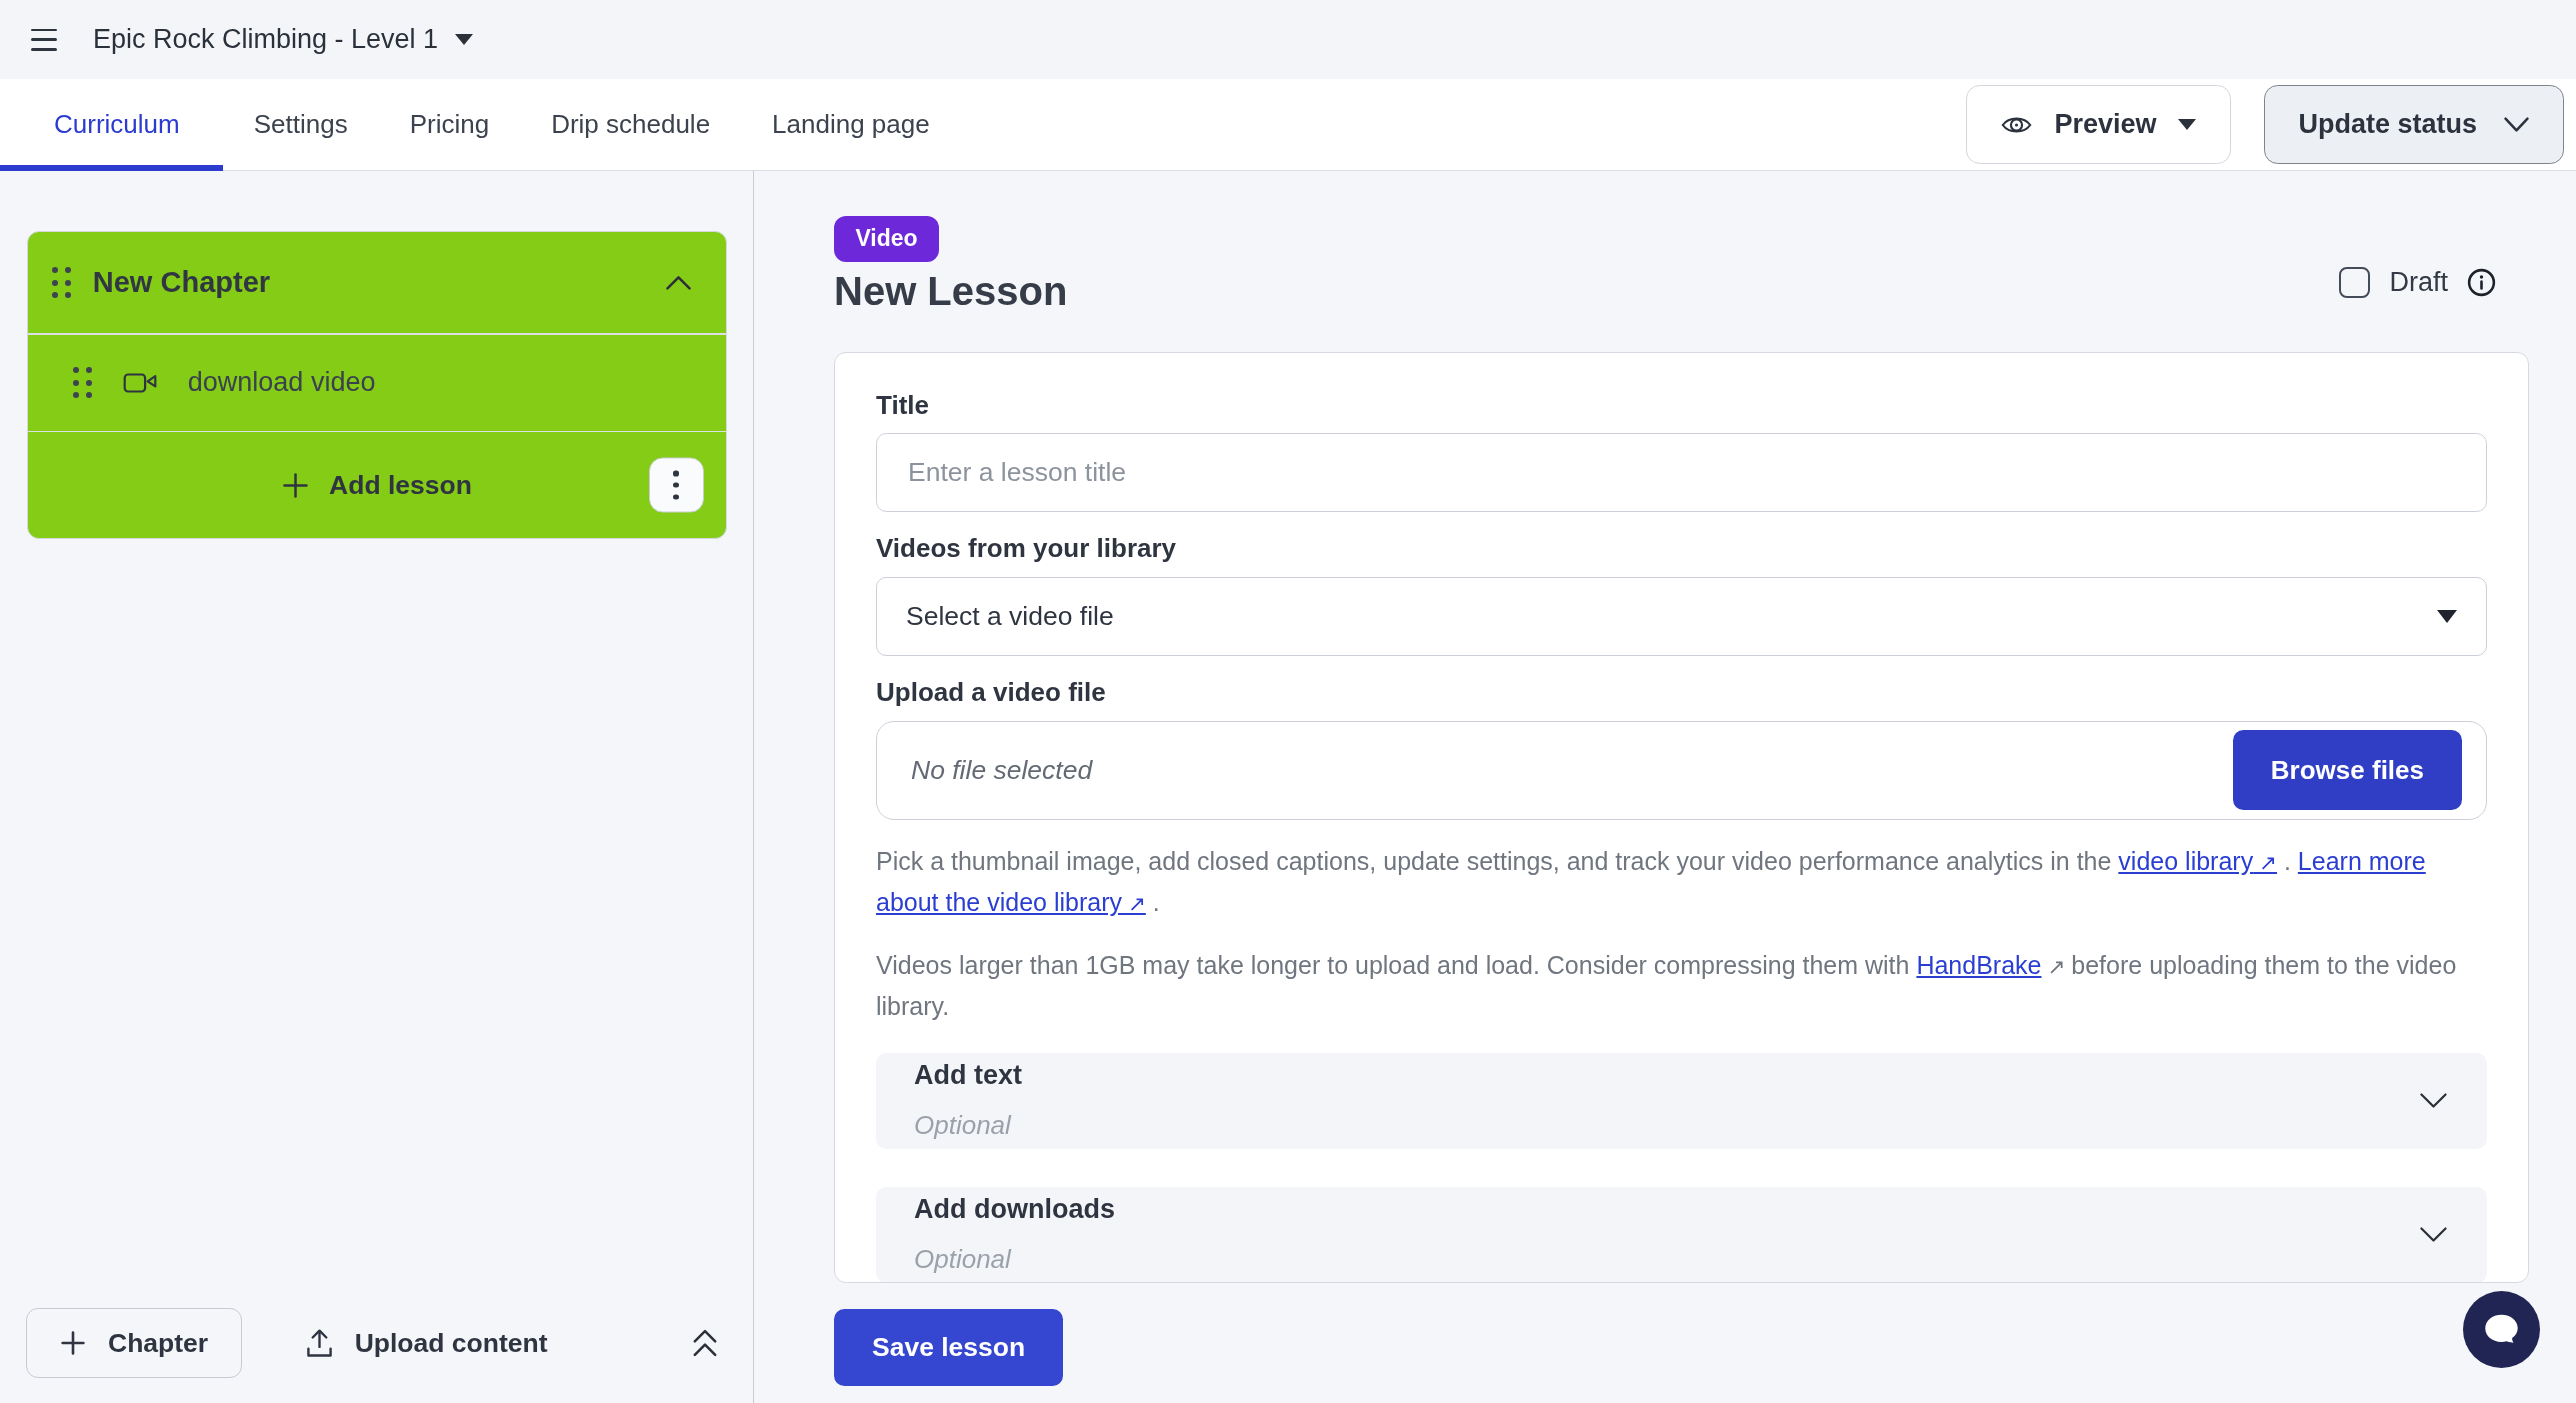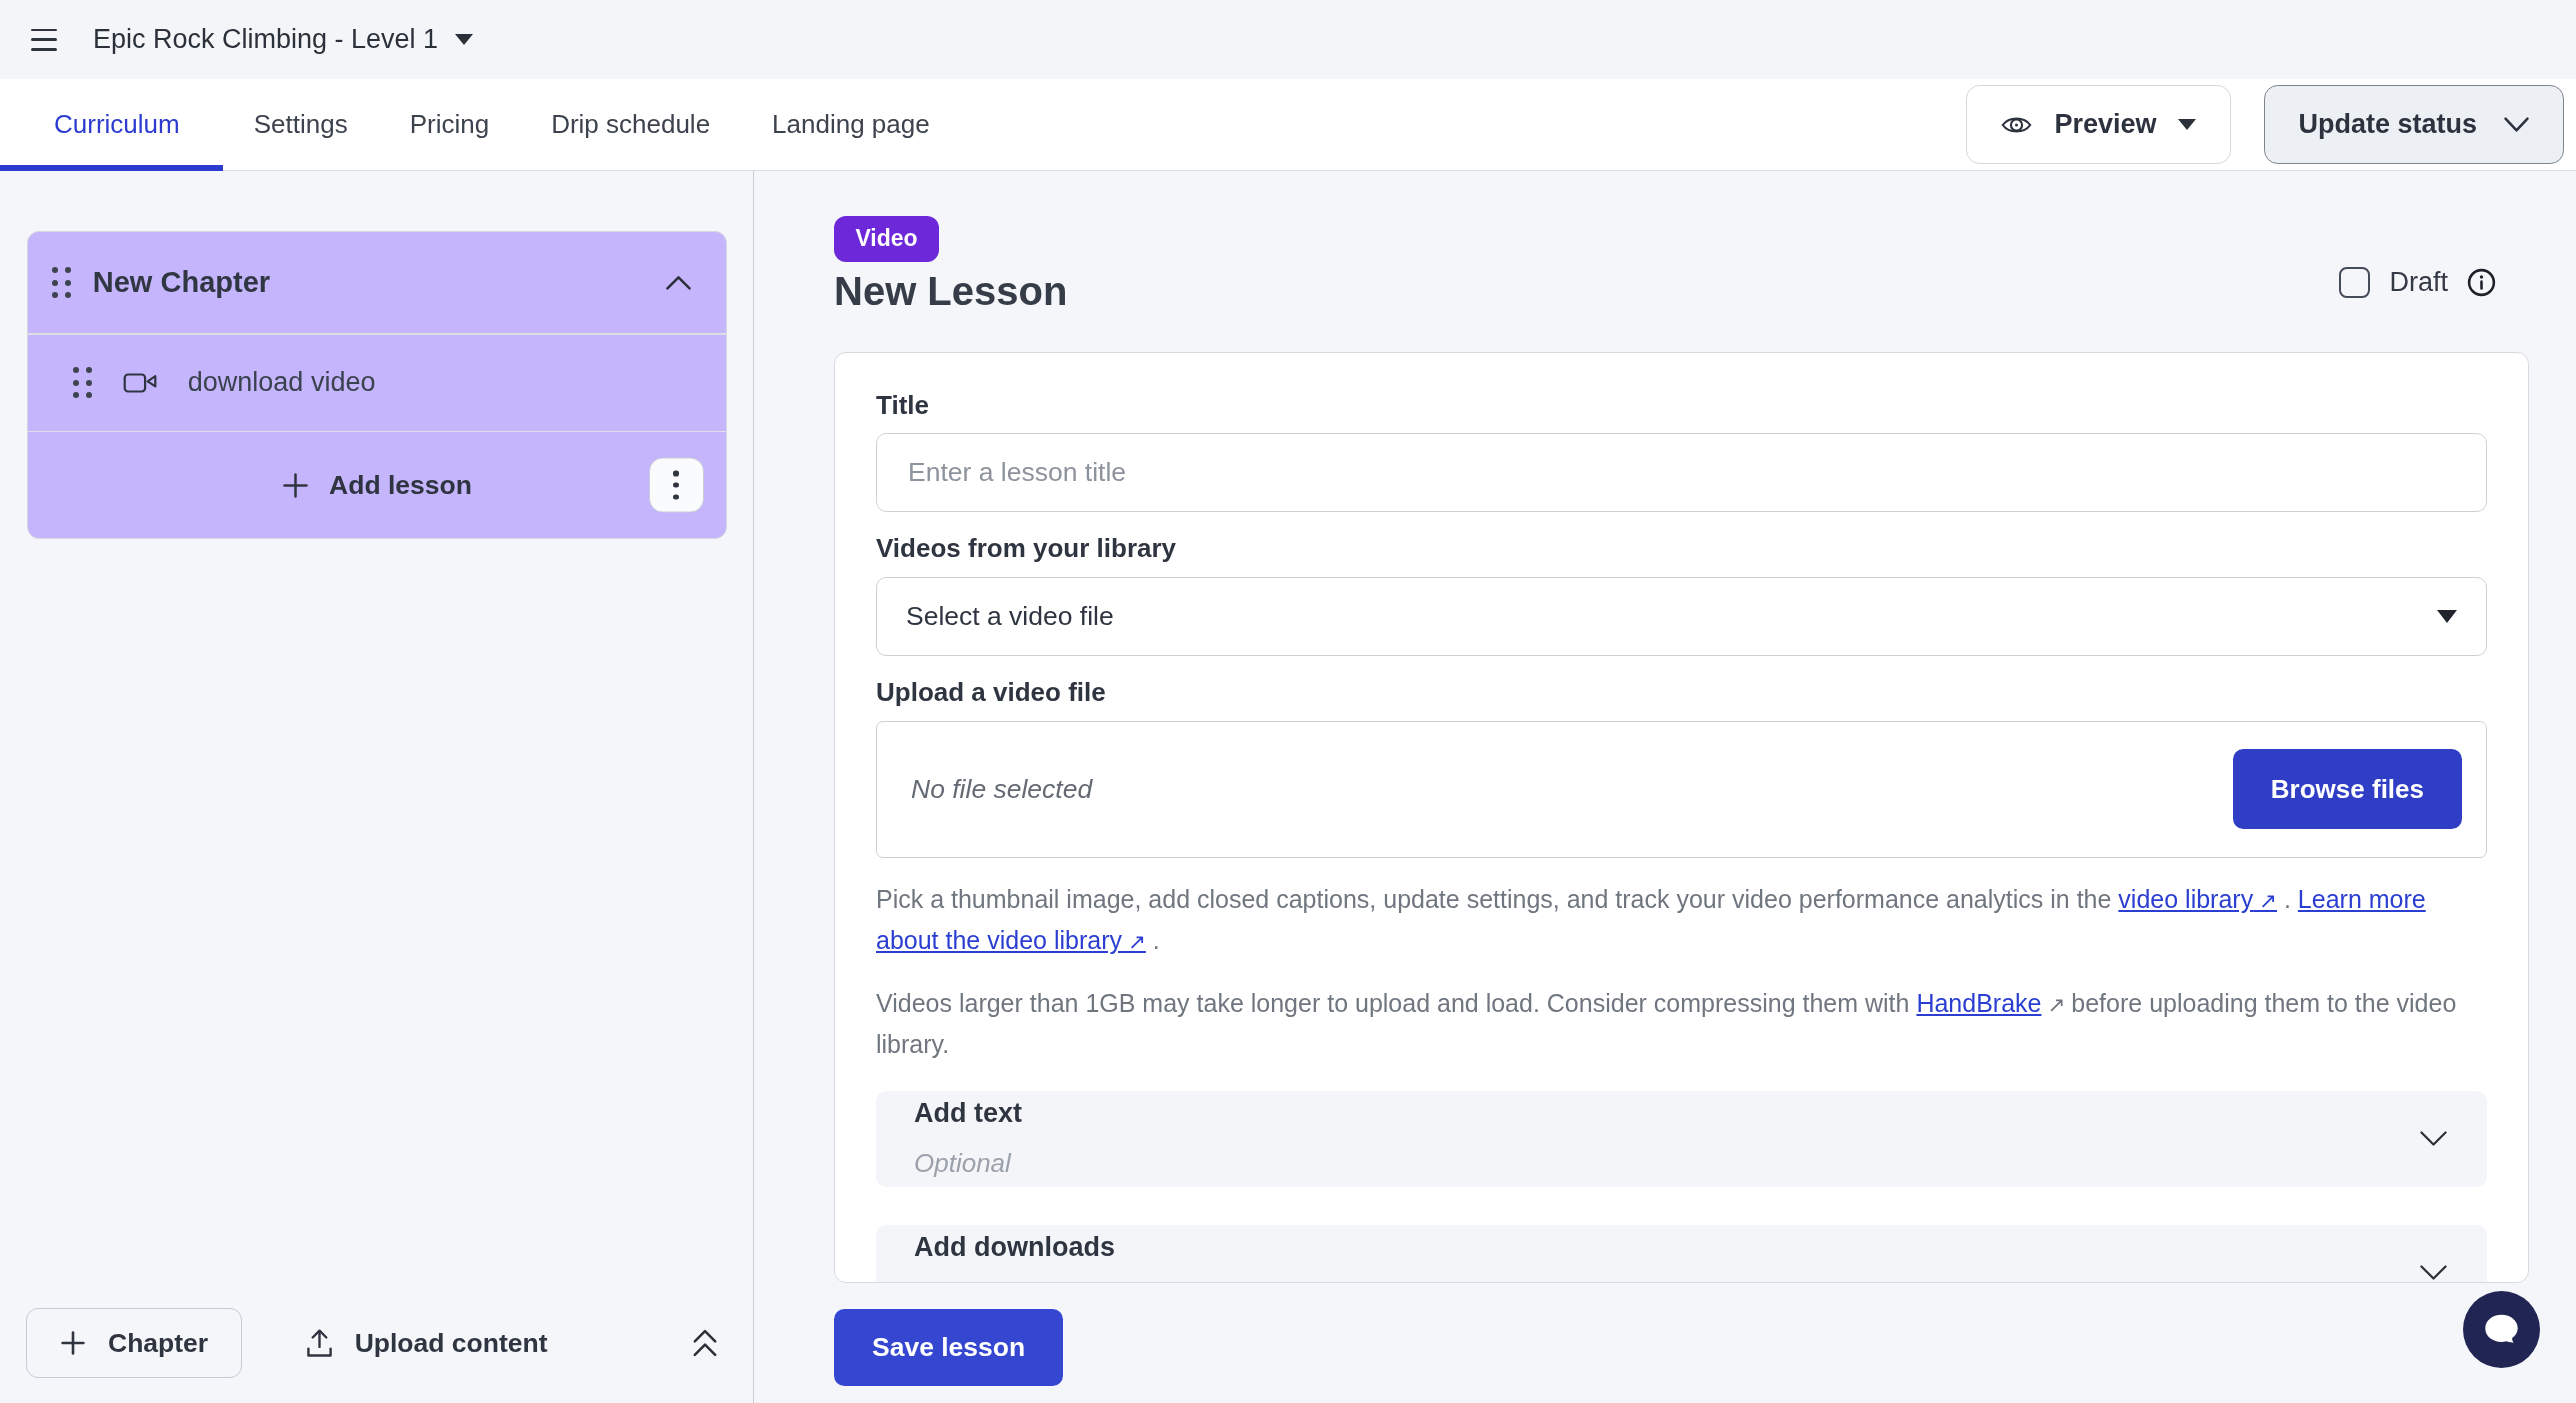--- a/index.html
+++ b/index.html
@@ -22,21 +22,21 @@
   .tab{ display:flex; align-items:center; padding:0 31px; font-size:26px; font-weight:500; color:#3c434e; position:relative; cursor:pointer;}
   .tab:first-child{ padding:0 43px 0 54px; }
   .tab.active{ color:#2c3bd0; }
   .tab.active::after{ content:""; position:absolute; left:0; right:0; bottom:-1.7px; height:6.8px; background:#2c3bd0; }
   .tabbar-actions{ margin-left:auto; display:flex; align-items:center; gap:33px; padding-right:12px; }
   .btn-preview{ height:79px; padding:0 34px; background:#fff; border:1.7px solid #d3d7dd; border-radius:13.7px; display:flex; align-items:center; gap:22px; font-size:27px; font-weight:700; color:#2d333e; cursor:pointer;}
   .btn-update{ height:79px; padding:0 33px; background:#eceff4; border:1.7px solid #7d848e; border-radius:13.7px; display:flex; align-items:center; gap:26px; font-size:27px; font-weight:700; color:#2d333e; cursor:pointer;}
   
   .content{ display:flex; height:1232px; }
   .sidebar{ width:754px; min-width:754px; border-right:1.7px solid #c9cdd4; background:#f4f6fa; position:relative; }
-  .chapter-card{ margin:60px 26.5px 0 27px; background:#c4b5fd; border:1.7px solid #d5d9df; border-radius:12px; overflow:hidden; }
+  .chapter-card{ margin:60px 26.5px 0 27px; background:#84cc16; border:1.7px solid #d5d9df; border-radius:12px; overflow:hidden; }
   .chapter-header{ height:101px; display:flex; align-items:center; padding:0 33px 0 24px; cursor:pointer;}
   .chapter-title{ font-size:29px; font-weight:600; color:#303742; margin-left:22px; }
   .row-divider{ height:1.7px; background:#dcdfe4; }
   .drag-handle{ display:grid; grid-template-columns:repeat(2,6px); grid-template-rows:repeat(3,6px); gap:6.8px; cursor:grab;}
   .drag-handle i{ width:6px; height:6px; border-radius:50%; background:#3d444f; }
   .lesson-row{ height:96px; display:flex; align-items:center; padding-left:45px; gap:31px; cursor:pointer; }
   .lesson-title{ font-size:27px; color:#3a424e; }
   .addlesson-row{ height:106px; display:flex; align-items:center; justify-content:center; position:relative; }
   .add-lesson-btn{ display:flex; align-items:center; gap:20.5px; font-size:26.5px; font-weight:600; color:#2f3540; cursor:pointer; background:none; border:none; font-family:inherit;}
   .kebab-btn{ position:absolute; right:22px; top:50%; transform:translateY(-50%); width:55px; height:55px; border:1.7px solid #c9ced6; border-radius:13.7px; background:#fafbfc; display:flex; flex-direction:column; align-items:center; justify-content:center; gap:6.8px; cursor:pointer;}
@@ -54,21 +54,21 @@
   .draft-label{ font-size:27px; color:#333945; }
   .info-icon{ display:flex; cursor:pointer; }
   
   .card{ margin-top:38px; width:1695px; height:931px; background:#fff; border:1.7px solid #d6dae0; border-radius:12px; padding:38px 41px 0; overflow:hidden; }
   .field-label{ font-size:26px; font-weight:700; color:#2f3540; line-height:29px; margin-bottom:13.7px; }
   .text-input{ width:100%; height:79px; border:1.7px solid #ccd1d8; border-radius:10.3px; padding:0 31px; font-size:26.5px; color:#2f3540; font-family:Liberation Sans, sans-serif; background:#fff; outline:none; }
   .text-input::placeholder{ color:#8d939d; }
   .mt{ margin-top:22px; }
   .select-box{ height:79px; border:1.7px solid #ccd1d8; border-radius:10px; display:flex; align-items:center; justify-content:space-between; padding:11px 29px; font-size:26.5px; color:#2f3540; cursor:pointer; background:#fff;}
   .select-caret{ width:0; height:0; border-left:10.3px solid transparent; border-right:10.3px solid transparent; border-top:13px solid #20242c; }
-  .upload-box{ height:137px; border:1.7px solid #ccd1d8; border-radius:7px; display:flex; align-items:center; justify-content:space-between; padding:0 24px 0 34px; background:#fff;}
+  .upload-box{ height:99px; border:1.7px solid #ccd1d8; border-radius:18px; display:flex; align-items:center; justify-content:space-between; padding:0 24px 0 34px; background:#fff;}
   .no-file{ font-style:italic; font-size:26.5px; color:#646a74; }
   .btn-browse{ height:80px; padding:0 38px; background:#2f3ec5; color:#fff; font-size:26px; font-weight:700; border:none; border-radius:10.3px; font-family:inherit; cursor:pointer;}
   .help{ font-size:25px; color:#70767f; line-height:39px; margin-top:22px; max-width:1617px; }
   .help .tlink{ color:#2b3ed2; text-decoration:underline; cursor:pointer; }
   .help .arr{ font-size:21.4px; }
   .collapse-section{ background:#f3f5f9; border-radius:10.3px; height:96px; display:flex; align-items:center; justify-content:space-between; padding:0 38px; cursor:pointer; }
   .cs-first{ margin-top:27px; }
   .cs-gap{ margin-top:38px; }
   .collapse-title{ display:flex; align-items:baseline; gap:19px; font-size:27px; font-weight:600; color:#2f3540;flex-direction:column; }
   .optional{ font-style:italic; font-size:26px; font-weight:400; color:#9ba1ab; }

